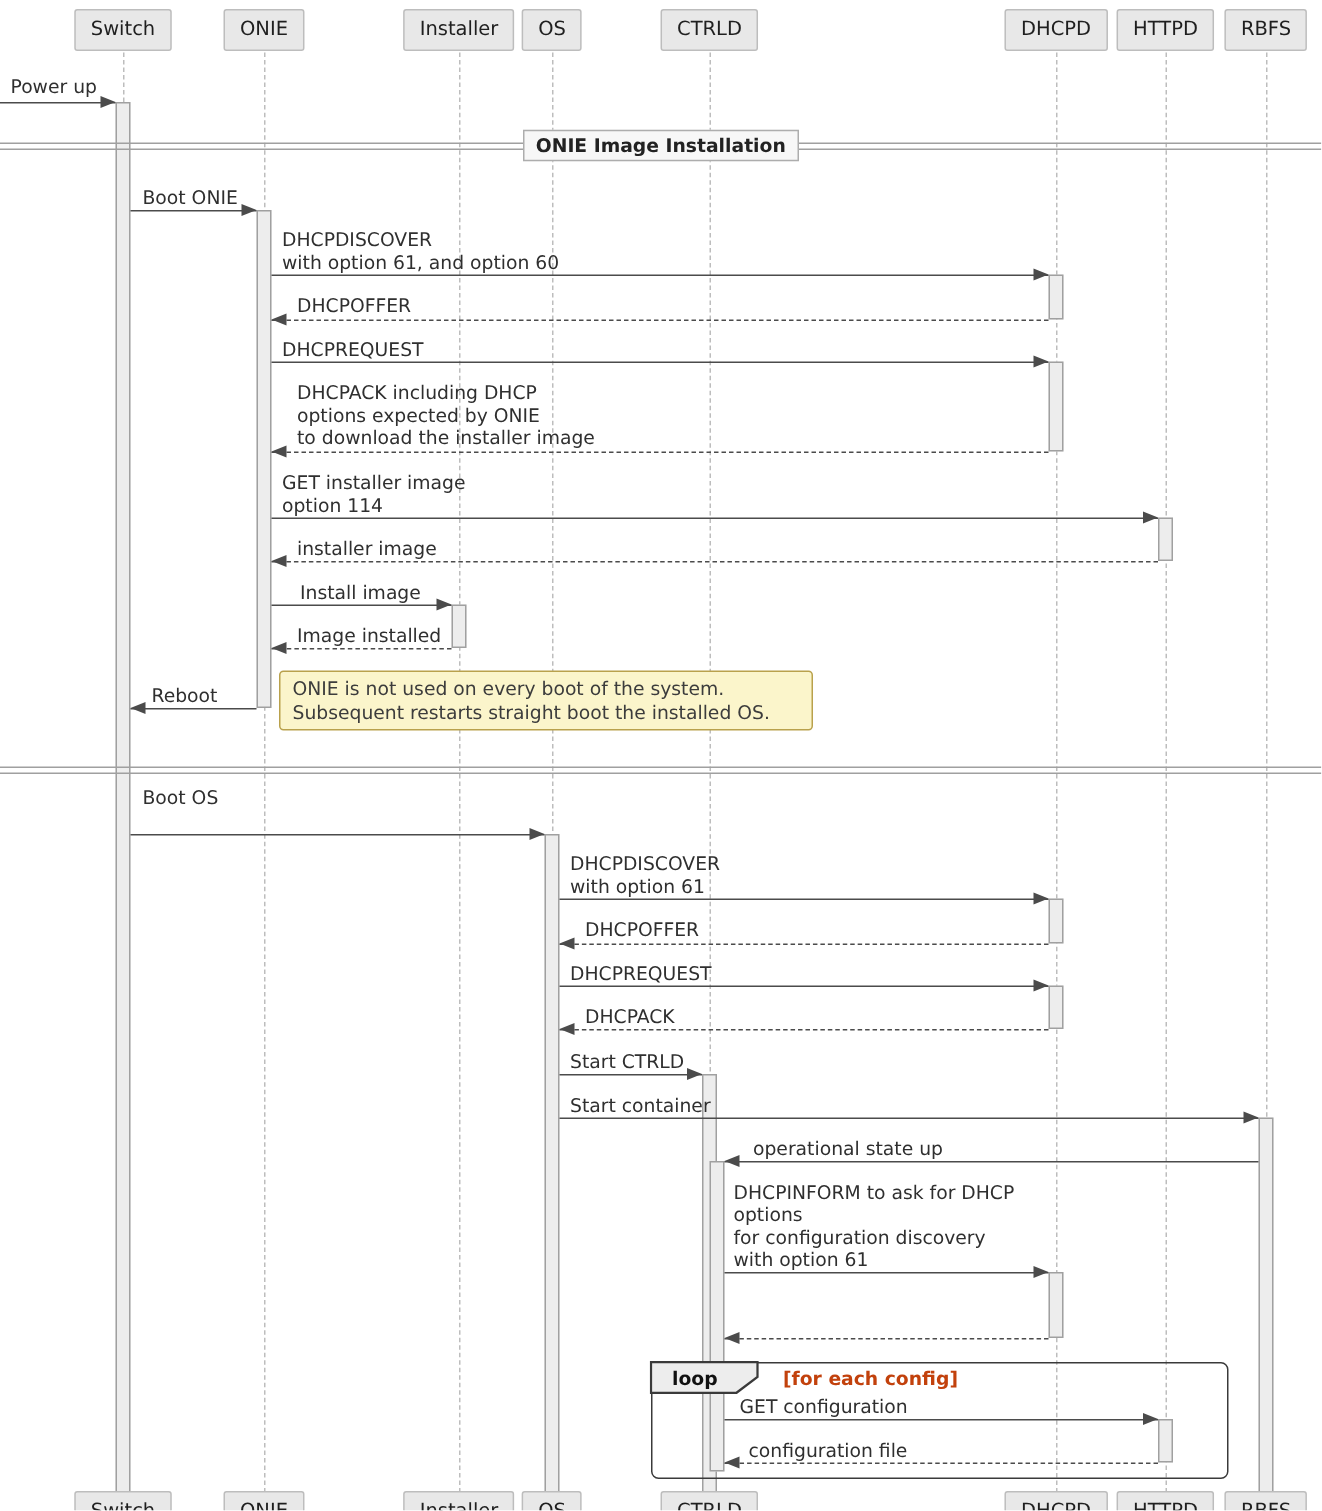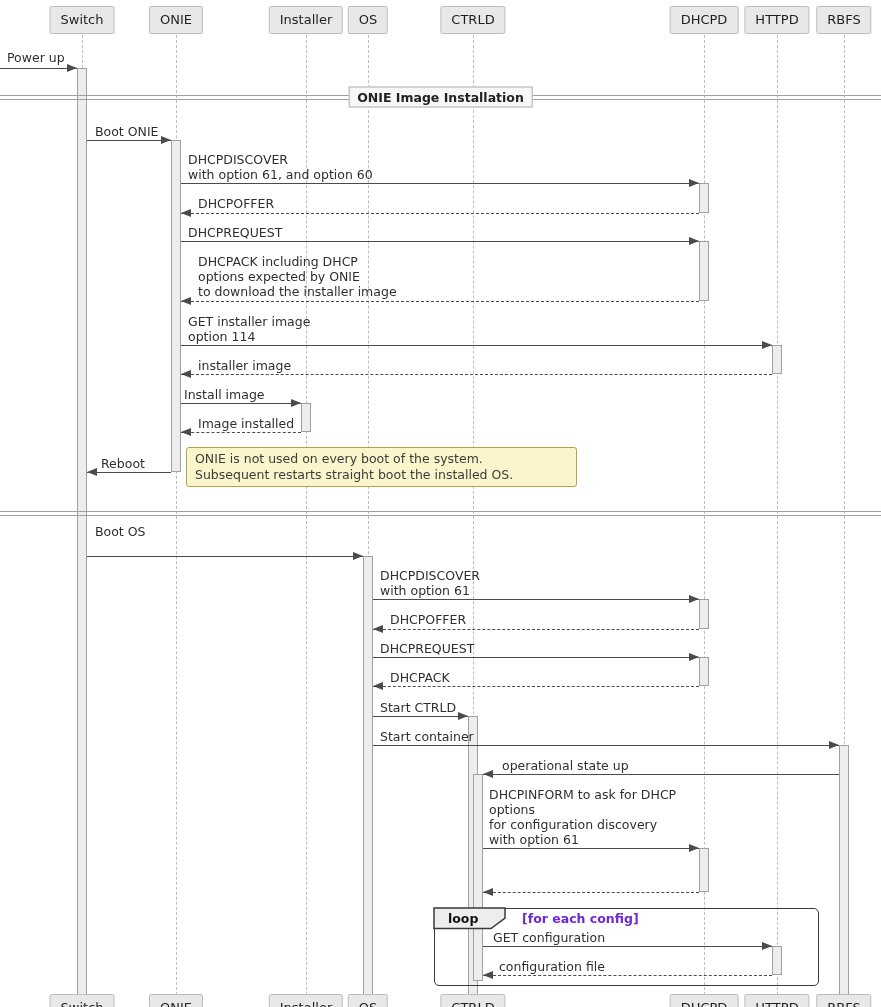--- a/index.html
+++ b/index.html
@@ -27,21 +27,21 @@
     position:absolute;left:50%;transform:translate(-50%,-50%);
     background:#F7F7F7;border:1px solid #ADADAD;
     font-weight:bold;font-size:12.5px;padding:2px 8px;white-space:nowrap;color:#222;
   }
   .note{
     position:absolute;box-sizing:border-box;background:#FBF5CB;border:1px solid #B9A14C;border-radius:3px;
     font-size:12.5px;line-height:16px;padding:3px 8px;white-space:pre-line;color:#3c3c3c;
   }
   .frame{position:absolute;border:1.6px solid #3A3A3A;border-radius:5px;background:transparent;}
   .frame-header-text{position:absolute;left:13px;top:2px;font-weight:bold;font-size:12.5px;color:#111;}
-  .guard{position:absolute;font-weight:bold;font-size:12.5px;color:#6d28d9;white-space:nowrap;}
+  .guard{position:absolute;font-weight:bold;font-size:12.5px;color:#c2410c;white-space:nowrap;}
 </style>
 </head>
 <body>
 
 <div id="canvas">
 
   <div class="lifeline" style="left:82px"></div>
   <div class="lifeline" style="left:176px"></div>
   <div class="lifeline" style="left:306px"></div>
   <div class="lifeline" style="left:368px"></div>
@@ -102,36 +102,36 @@
 option 114</div>
   <div class="msg solid right" style="left:181px;top:345px;width:591px">
       <i class="head"></i>
     </div>
 
   <div class="lbl" style="left:198px;top:358px">installer image</div>
   <div class="msg dashed left" style="left:181px;top:374px;width:591px">
       <i class="head"></i>
     </div>
 
-  <div class="lbl" style="left:184px;top:387px">Install image</div>
+  <div class="lbl" style="left:200px;top:387px">Install image</div>
   <div class="msg solid right" style="left:181px;top:403px;width:120px">
       <i class="head"></i>
     </div>
 
   <div class="lbl" style="left:198px;top:416px">Image installed</div>
   <div class="msg dashed left" style="left:181px;top:432px;width:120px">
       <i class="head"></i>
     </div>
 
   <div class="lbl" style="left:101px;top:456px">Reboot</div>
   <div class="msg solid left" style="left:87px;top:472px;width:84px">
       <i class="head"></i>
     </div>
 
-  <div class="note" style="left:186px;top:447px;width:391px;height:40px">ONIE is not used on every boot of the system.
+  <div class="note" style="left:186px;top:447px;width:356px;height:40px">ONIE is not used on every boot of the system.
 Subsequent restarts straight boot the installed OS.</div>
 
   <div class="divline" style="top:95px"></div>
   <div class="divline" style="top:99px"></div>
   <div class="divlabel" style="top:97px">ONIE Image Installation</div>
 
   <div class="divline" style="top:511px"></div>
   <div class="divline" style="top:515px"></div>
 
   <div class="lbl" style="left:95px;top:524px">Boot OS</div>

